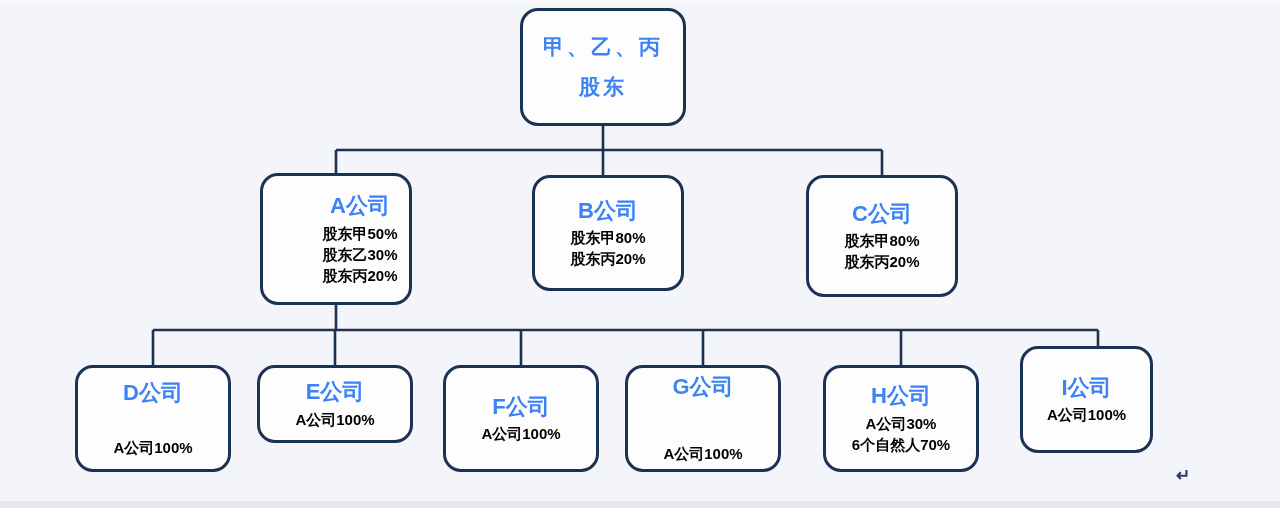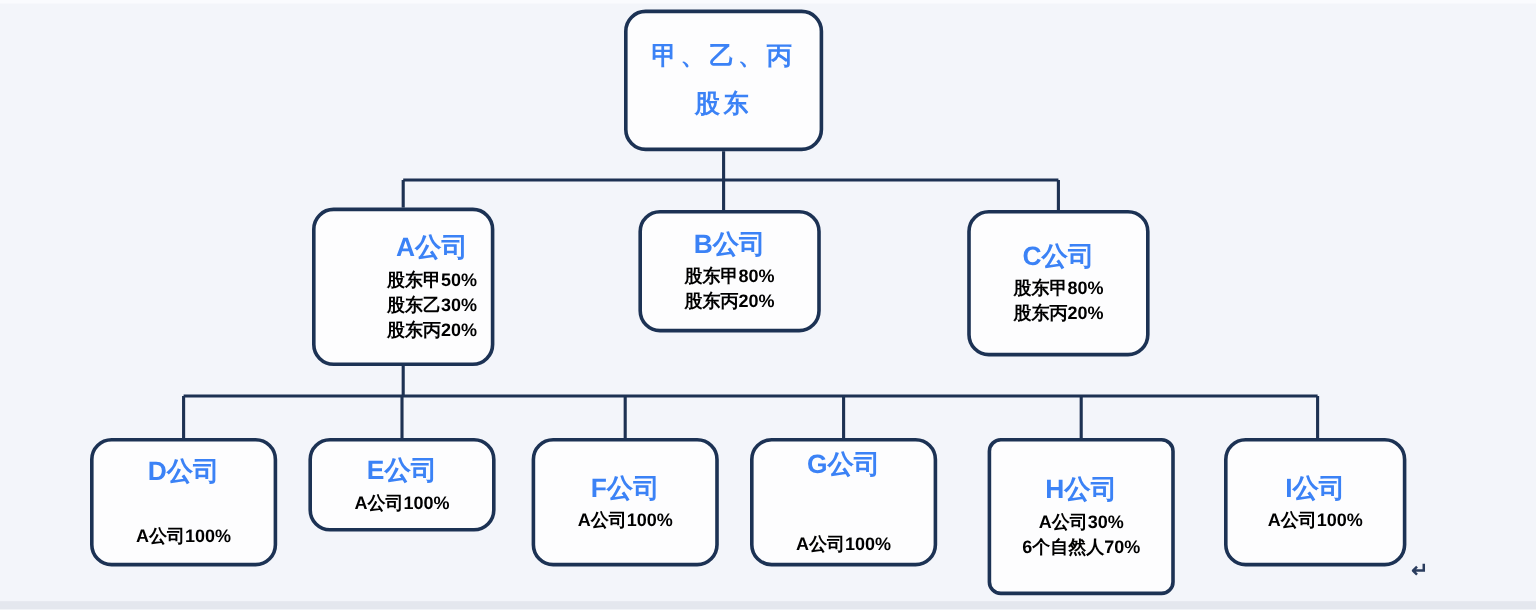--- a/index.html
+++ b/index.html
@@ -121,21 +121,21 @@
 
   <div class="node" style="left:260px; top:173px; width:152px; height:132px;padding-left:48px;">
     <div class="node-title">A公司</div>
     <div class="node-details">
       <div>股东甲50%</div>
       <div>股东乙30%</div>
       <div>股东丙20%</div>
     </div>
   </div>
 
-  <div class="node" style="left:532px; top:175px; width:152px; height:102px;">
+  <div class="node" style="left:532px; top:175px; width:152px; height:116px;">
     <div class="node-title">B公司</div>
     <div class="node-details">
       <div>股东甲80%</div>
       <div>股东丙20%</div>
     </div>
   </div>
 
   <div class="node" style="left:806px; top:175px; width:152px; height:122px;">
     <div class="node-title">C公司</div>
     <div class="node-details">
@@ -165,29 +165,29 @@
     </div>
   </div>
 
   <div class="node" style="left:625px; top:365px; width:156px; height:107px;gap:40px;">
     <div class="node-title">G公司</div>
     <div class="node-details">
       <div>A公司100%</div>
     </div>
   </div>
 
-  <div class="node" style="left:823px; top:365px; width:156px; height:131px;border-radius:11px;">
+  <div class="node" style="left:823px; top:365px; width:156px; height:107px;">
     <div class="node-title">H公司</div>
     <div class="node-details">
       <div>A公司30%</div>
       <div>6个自然人70%</div>
     </div>
   </div>
 
-  <div class="node" style="left:1020px; top:365px; width:152px; height:107px;">
+  <div class="node" style="left:1020px; top:346px; width:133px; height:107px;">
     <div class="node-title">I公司</div>
     <div class="node-details">
       <div>A公司100%</div>
     </div>
   </div>
 
 
   <div class="return-mark">↵</div>
 
   <div class="bottom-strip"></div>

